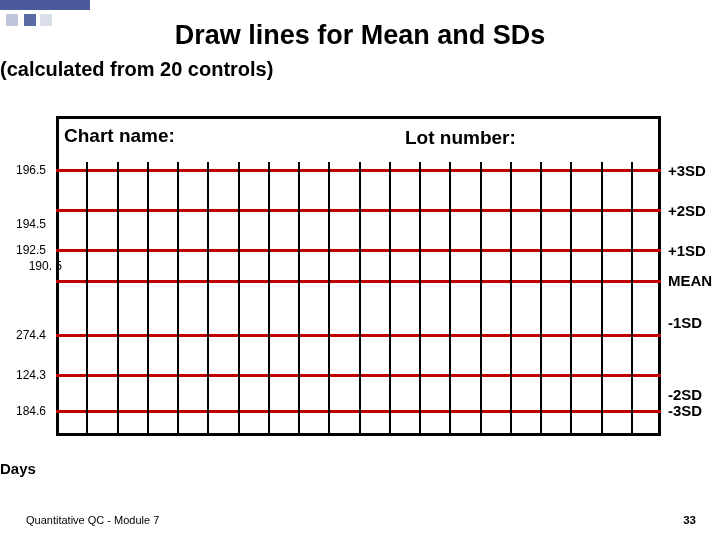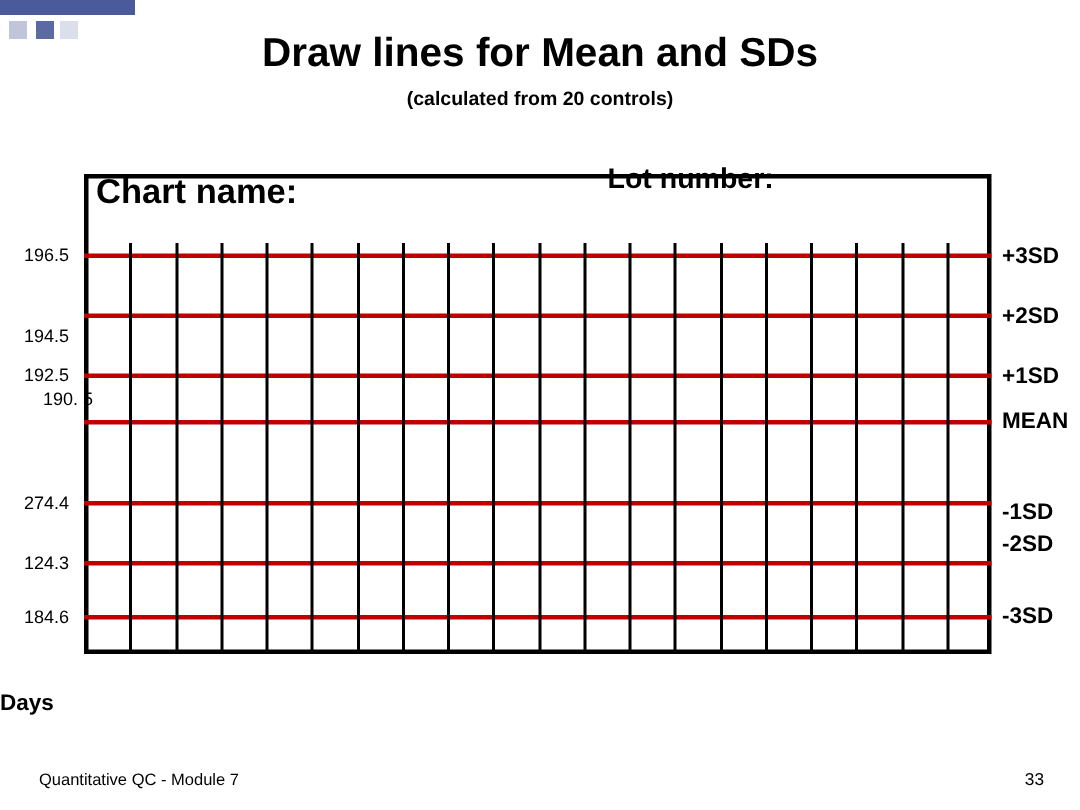--- a/index.html
+++ b/index.html
@@ -37,44 +37,43 @@
     text-align: center;
     font-size: 27px;
     font-weight: bold;
     color: #000;
   }
   .subtitle {
     position: absolute;
     top: 58px;
     left: 0;
     width: 720px;
-    text-align: center;
-    font-size: 13px;
+    font-size: 20px;
     font-weight: bold;
     color: #000;
   }
   .chart-box {
     position: absolute;
     top: 116px;
     left: 56px;
     width: 605px;
     height: 320px;
     border: 3px solid #000;
     box-sizing: border-box;
   }
   .chart-label-left {
     position: absolute;
-    top: 114px;
+    top: 125px;
     left: 64px;
-    font-size: 23px;
+    font-size: 19px;
     font-weight: bold;
   }
   .chart-label-right {
     position: absolute;
-    top: 109px;
+    top: 127px;
     left: 405px;
     font-size: 19px;
     font-weight: bold;
   }
   
   .sd-line {
     position: absolute;
     left: 56px;
     width: 605px;
     height: 3px;
@@ -128,21 +127,21 @@
     bottom: 14px;
     left: 26px;
     font-size: 11px;
     font-family: Arial, sans-serif;
   }
   .pagenum {
     position: absolute;
     bottom: 14px;
     right: 24px;
     font-size: 11.5px;
-    font-weight: normal;
+    font-weight: bold;
     font-family: Arial, sans-serif;
   }
 </style>
 </head>
 <body>
 
 <div class="corner-deco">
   <div class="bar"></div>
   <div class="sq" style="top:14px;left:6px;opacity:.35"></div>
   <div class="sq" style="top:14px;left:24px;opacity:.9"></div>
@@ -170,22 +169,22 @@
 <div class="lvalue" style="top:243px;left:10px">192.5</div>
 <div class="lvalue-190" style="top:260px">   190. 5</div>
 <div class="lvalue" style="top:328px;left:10px">274.4</div>
 <div class="lvalue" style="top:368px;left:10px">124.3</div>
 <div class="lvalue" style="top:404px;left:10px">184.6</div>
 
 <div class="sdlabel" style="top:162px">+3SD</div>
 <div class="sdlabel" style="top:202px">+2SD</div>
 <div class="sdlabel" style="top:242px">+1SD</div>
 <div class="sdlabel" style="top:272px">MEAN</div>
-<div class="sdlabel" style="top:333px">-1SD</div>
-<div class="sdlabel" style="top:354px">-2SD</div>
+<div class="sdlabel" style="top:314px">-1SD</div>
+<div class="sdlabel" style="top:386px">-2SD</div>
 <div class="sdlabel" style="top:402px">-3SD</div>
 
 <div id="vlines-container">
     <div class="vline" style="left: 86.25px;"></div>
     <div class="vline" style="left: 116.5px;"></div>
     <div class="vline" style="left: 146.75px;"></div>
     <div class="vline" style="left: 177px;"></div>
     <div class="vline" style="left: 207.25px;"></div>
     <div class="vline" style="left: 237.5px;"></div>
     <div class="vline" style="left: 267.75px;"></div>

